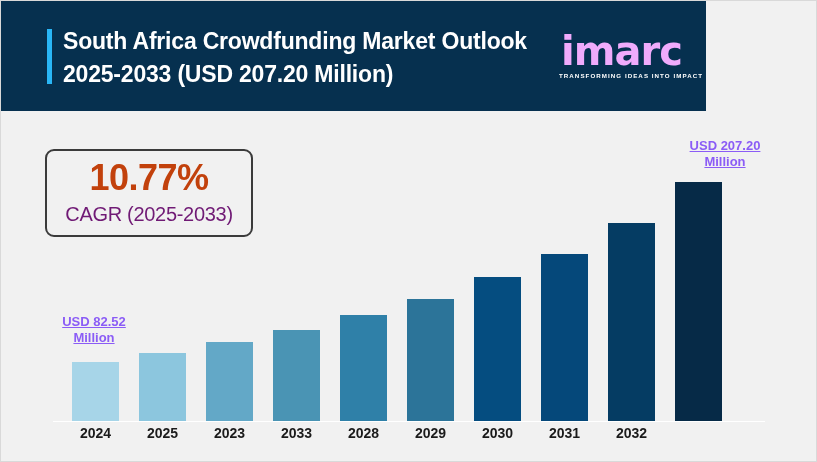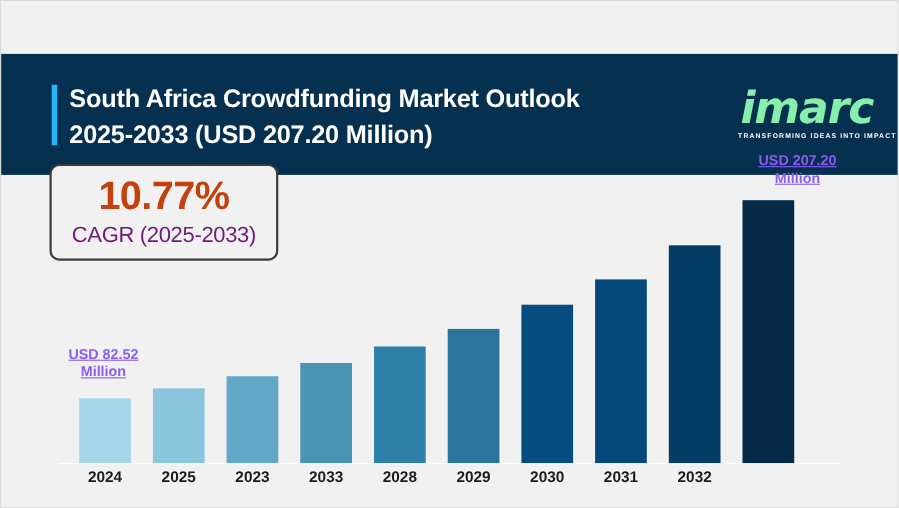--- a/index.html
+++ b/index.html
@@ -19,25 +19,24 @@
     box-sizing: border-box;
     border: 1px solid #d9d9d9;
     overflow: hidden;
   }
 
   
   .header {
     position: absolute;
     left: 0;
     top: 0;
-    width: 817px;
+    width: 705px;
     height: 110px;
     background: #06304f;
     box-sizing: border-box;
-    margin-top: 48px;
   }
   .accent-bar {
     position: absolute;
     left: 46px;
     top: 28px;
     width: 5px;
     height: 55px;
     background: #29b6f6;
   }
   .title-block {
@@ -59,27 +58,26 @@
   .logo {
     position: absolute;
     right: 22px;
     top: 30px;
     width: 125px;
     height: 56px;
     text-align: center;
   }
   .logo-word {
     position: relative;
-    color: #86efac;
+    color: #f0abfc;
     font-size: 40px;
     font-weight: bold;
     line-height: 40px;
     letter-spacing: -1px;
     font-family: "DejaVu Sans", sans-serif;
-    font-style: italic;
   }
   .logo-tagline {
     color: #ffffff;
     font-size: 6.2px;
     font-weight: bold;
     letter-spacing: 1.05px;
     margin-top: 1px;
     white-space: nowrap;
   }
 

